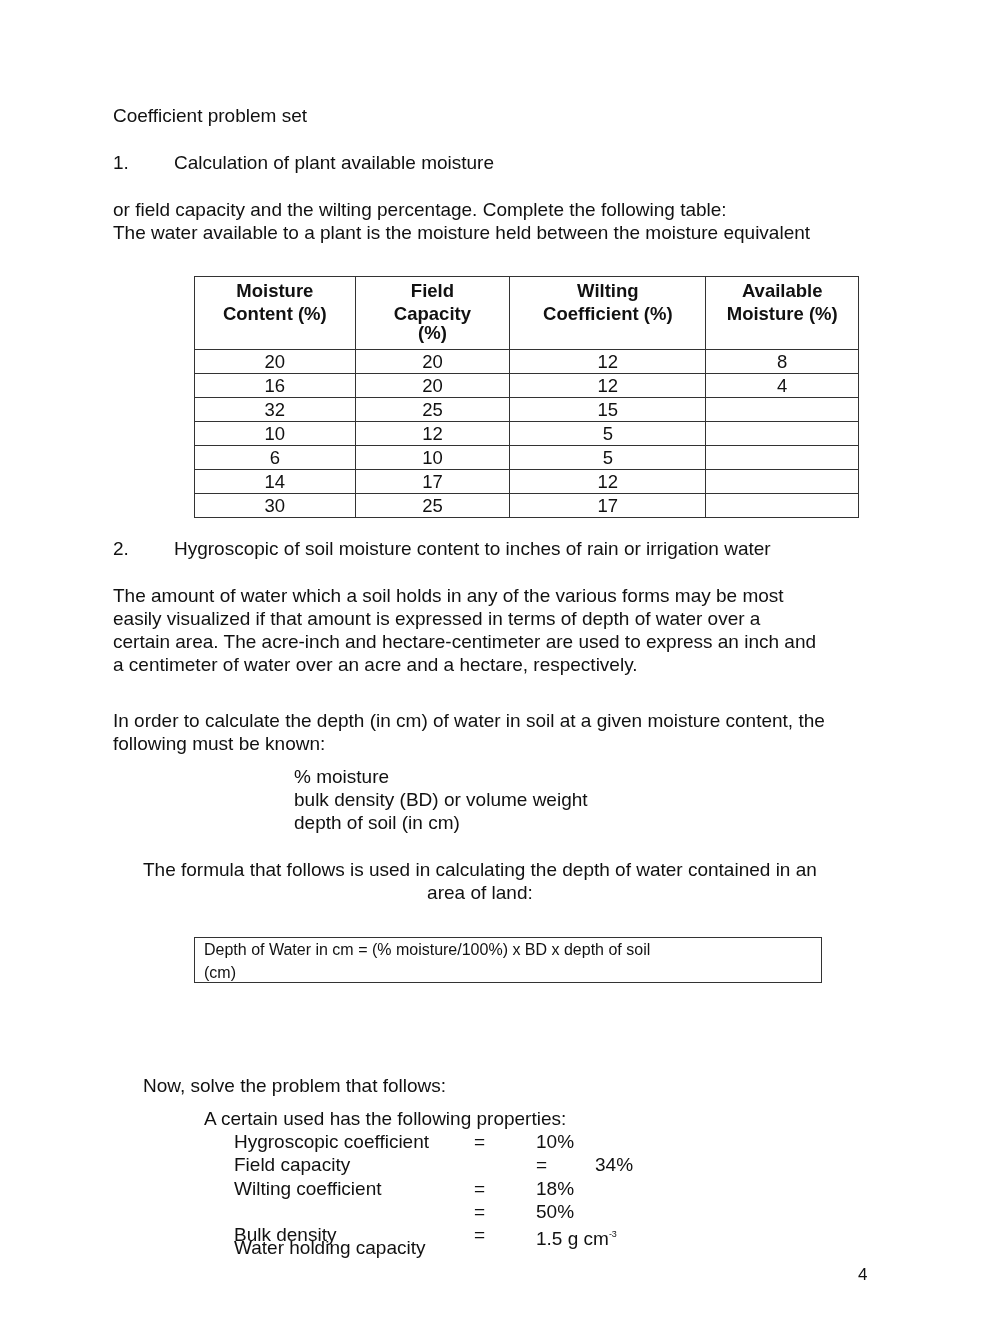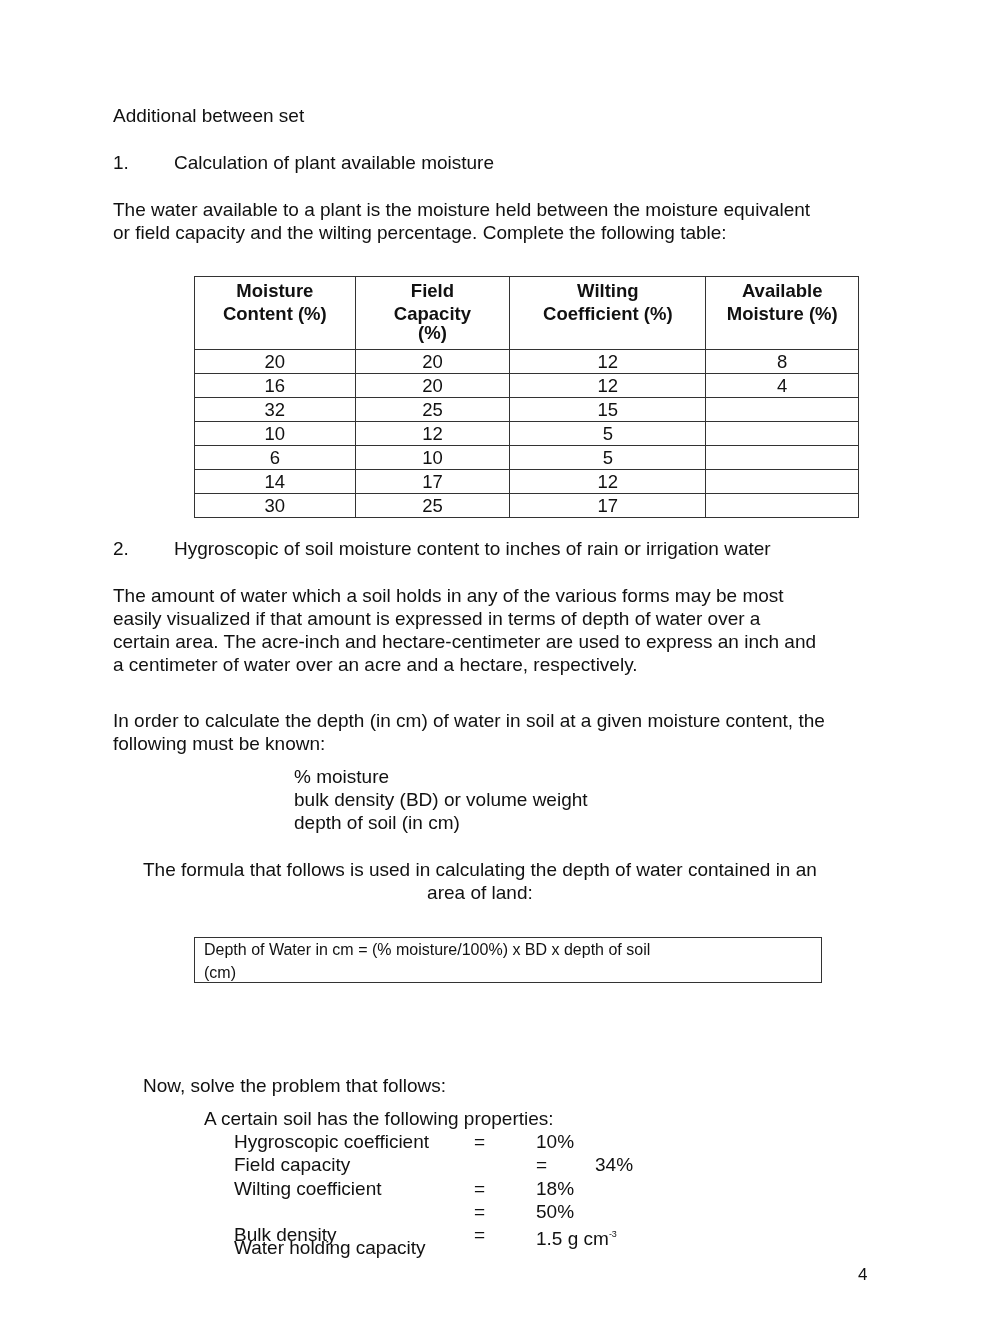--- a/index.html
+++ b/index.html
@@ -34,29 +34,29 @@
       border: 1.3px solid #333; padding: 0 0 0 9px;
       line-height: 23px; font-size: 16px;
     }
     .props { font-size: 19px; line-height: 23px; }
     .prop-row { position: absolute; white-space: nowrap; }
     sup { font-size: 9px; vertical-align: 8px; }
   </style>
 </head>
 <body>
 
-<div class="abs line" style="left:113px; top:104px;">Additional between set</div>
+<div class="abs line" style="left:113px; top:104px;">Coefficient problem set</div>
 
 <div class="abs line" style="left:113px; top:151px;">
   <span class="heading-num">1.</span><span>Calculation of plant available moisture</span>
 </div>
 
 <div class="abs para" style="left:113px; top:198px;">
+  <div class="line">or field capacity and the wilting percentage.  Complete the following table:</div>
   <div class="line">The water available to a plant is the moisture held between the moisture equivalent</div>
-  <div class="line">or field capacity and the wilting percentage.  Complete the following table:</div>
 </div>
 
 <table class="moist">
   <thead>
     <tr>
       <th class="col1">
         <div>Moisture</div>
         <div>Content (%)</div>
       </th>
       <th class="col2">
@@ -147,21 +147,21 @@
   <div class="line">area of land:</div>
 </div>
 
 <div class="formula-box">
   <div class="line">Depth of Water in cm  =  (% moisture/100%)  x  BD  x  depth of soil</div>
   <div class="line">(cm)</div>
 </div>
 
 <div class="abs line" style="left:143px; top:1074px;">Now, solve the problem that follows:</div>
 
-<div class="abs line" style="left:204px; top:1107px;">A certain soil has the following properties:</div>
+<div class="abs line" style="left:204px; top:1107px;">A certain used has the following properties:</div>
 
 <div class="props">
   <div class="prop-row" style="left:234px; top:1130px;">
     <span class="abs" style="left:0;">Hygroscopic coefficient</span>
     <span class="abs" style="left:240px;">=</span>
     <span class="abs" style="left:302px;">10%</span>
   </div>
   <div class="prop-row" style="left:234px; top:1153px;">
     <span class="abs" style="left:0;">Field capacity</span>
     <span class="abs" style="left:302px;">=</span>

